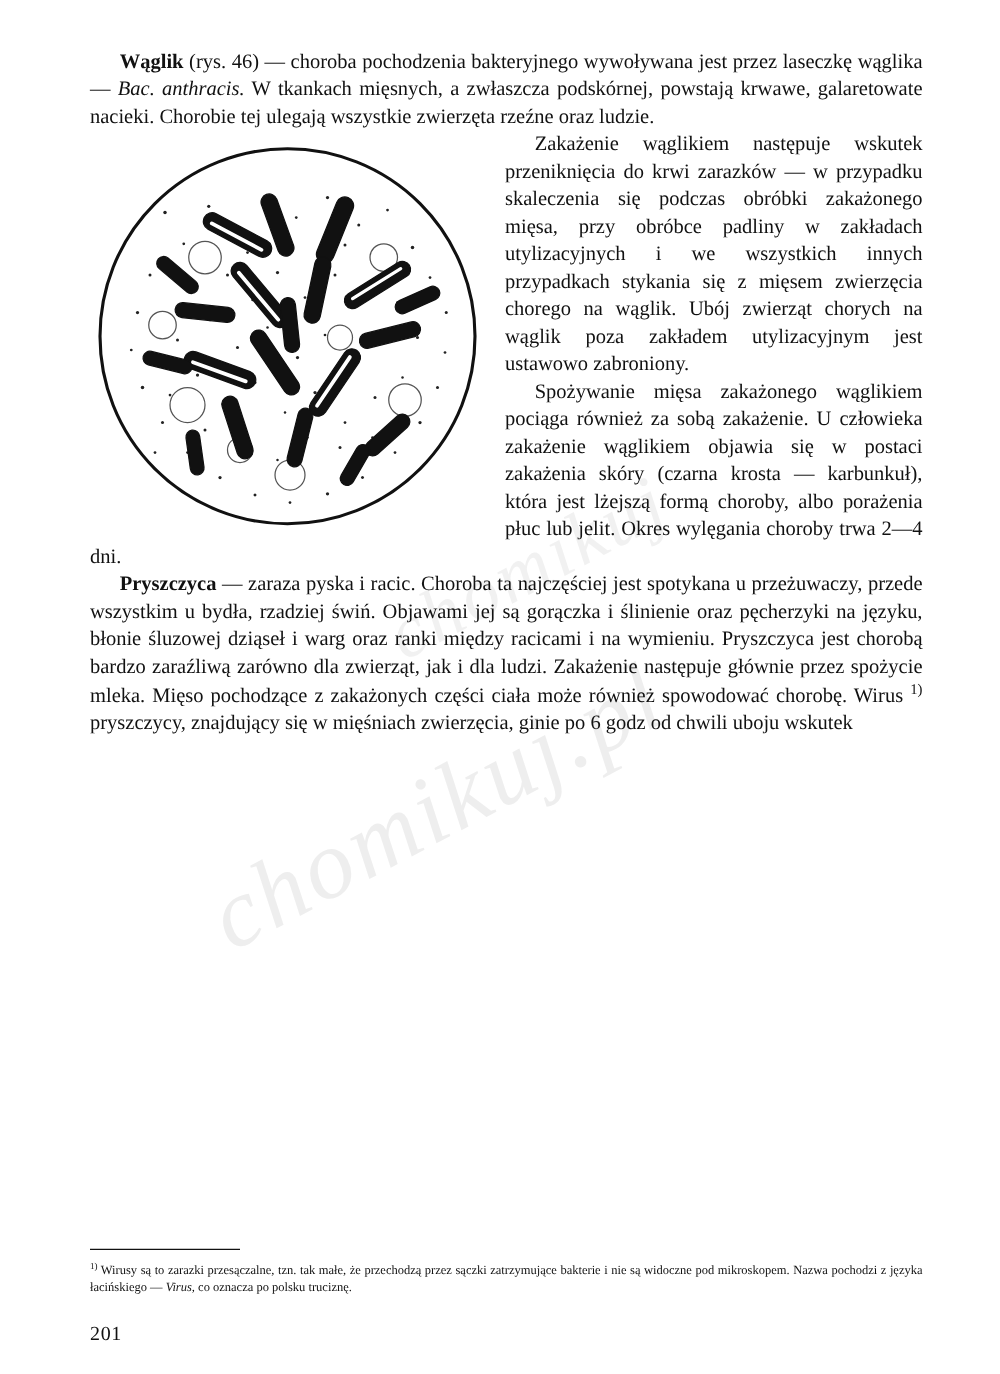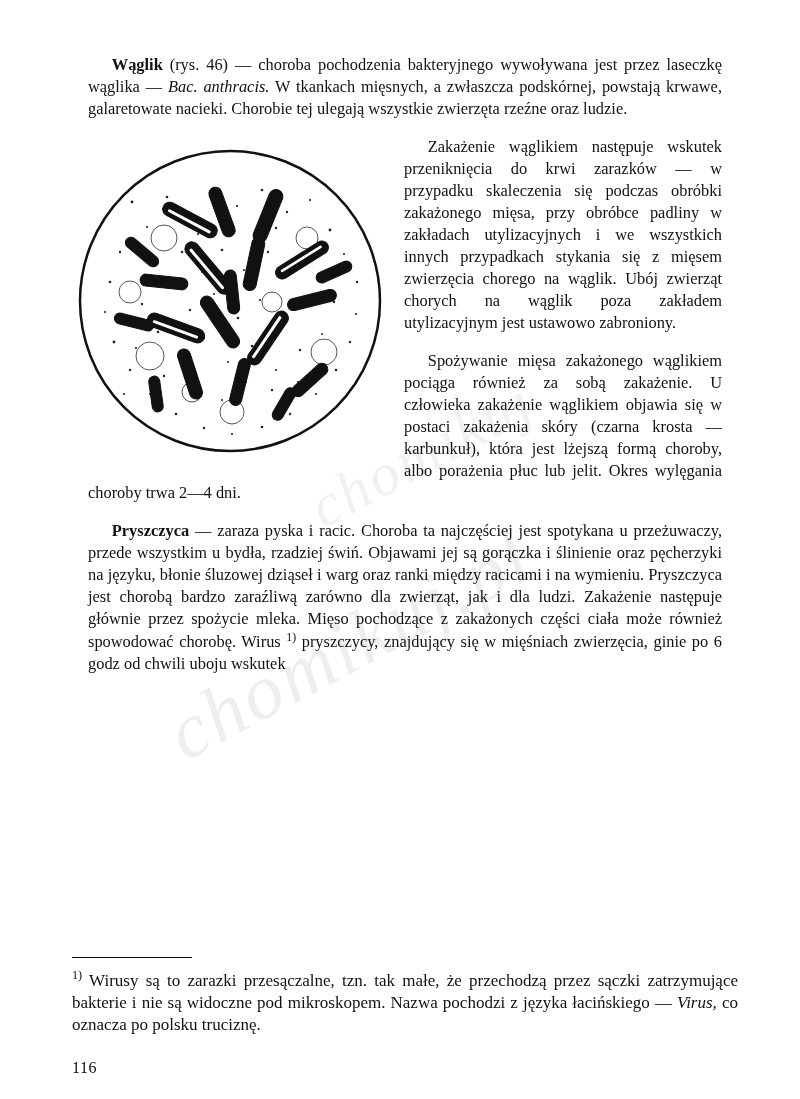--- a/index.html
+++ b/index.html
@@ -25,21 +25,21 @@
   }
   .content {
     position: relative;
     width: 100%;
     font-size: 16.4px;
     line-height: 1.34;
     text-align: justify;
     hyphens: manual;
   }
   p {
-    margin: 16px;
+    margin: 0;
     text-indent: 1.45em;
     text-align: justify;
     font-family: Liberation Serif, serif;
   }
   .bold { font-weight: bold; }
   .ital { font-style: italic; }
 
   
   .figure {
     float: left;
@@ -78,21 +78,21 @@
     right: 62px;
     bottom: 62px;
   }
   .footnote-rule {
     width: 120px;
     height: 1px;
     background: #111;
     margin-bottom: 9px;
   }
   .footnote {
-    font-size: 17px;
+    font-size: 10px;
     line-height: 1.33;
     text-align: justify;
     text-indent: 0;
   }
   .sup { font-size: 0.72em; vertical-align: super; }
 
   .folio {
     position: absolute;
     left: 72px;
     bottom: 22px;
@@ -319,14 +319,14 @@
 
     <p><span class="bold">Pryszczyca</span><span> — zaraza pyska i racic. Choroba ta najczęściej jest spotykana u przeżuwaczy, przede wszystkim u bydła, rzadziej świń. Objawami jej są gorączka i ślinienie oraz pęcherzyki na języku, błonie śluzowej dziąseł i warg oraz ranki między racicami i na wymieniu. Pryszczyca jest chorobą bardzo zaraźliwą zarówno dla zwierząt, jak i dla ludzi. Zakażenie następuje głównie przez spożycie mleka. Mięso pochodzące z zakażonych części ciała może również spowodować chorobę. Wirus </span><span class="sup">1)</span><span> pryszczycy, znajdujący się w mięśniach zwierzęcia, ginie po 6 godz od chwili uboju wskutek</span></p>
 
   </div>
 
   <div class="footnote-wrap">
     <div class="footnote-rule"></div>
     <div class="footnote"><span class="sup">1)</span><span> Wirusy są to zarazki przesączalne, tzn. tak małe, że przechodzą przez sączki zatrzymujące bakterie i nie są widoczne pod mikroskopem. Nazwa pochodzi z języka łacińskiego — </span><span class="ital">Virus,</span><span> co oznacza po polsku truciznę.</span></div>
   </div>
 
-  <div class="folio">116</div>
+  <div class="folio">201</div>
 </div>
 
 </body></html>

